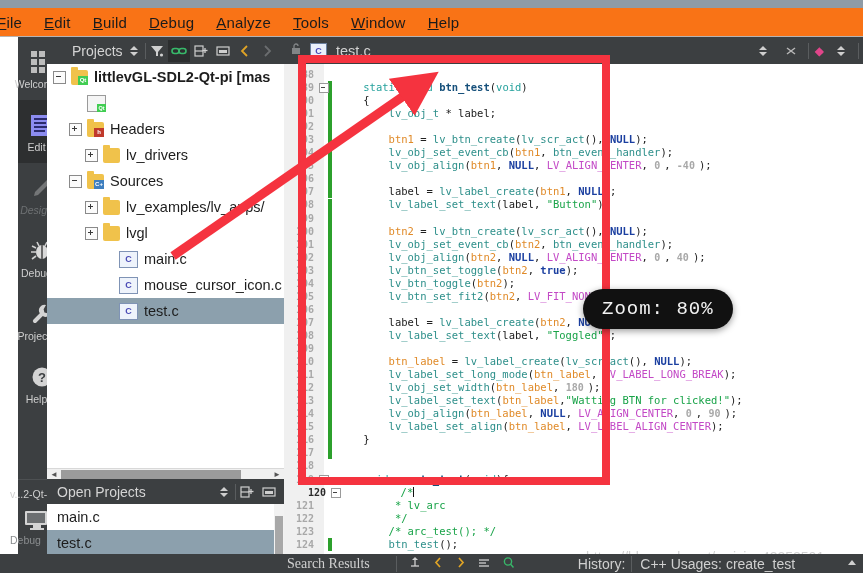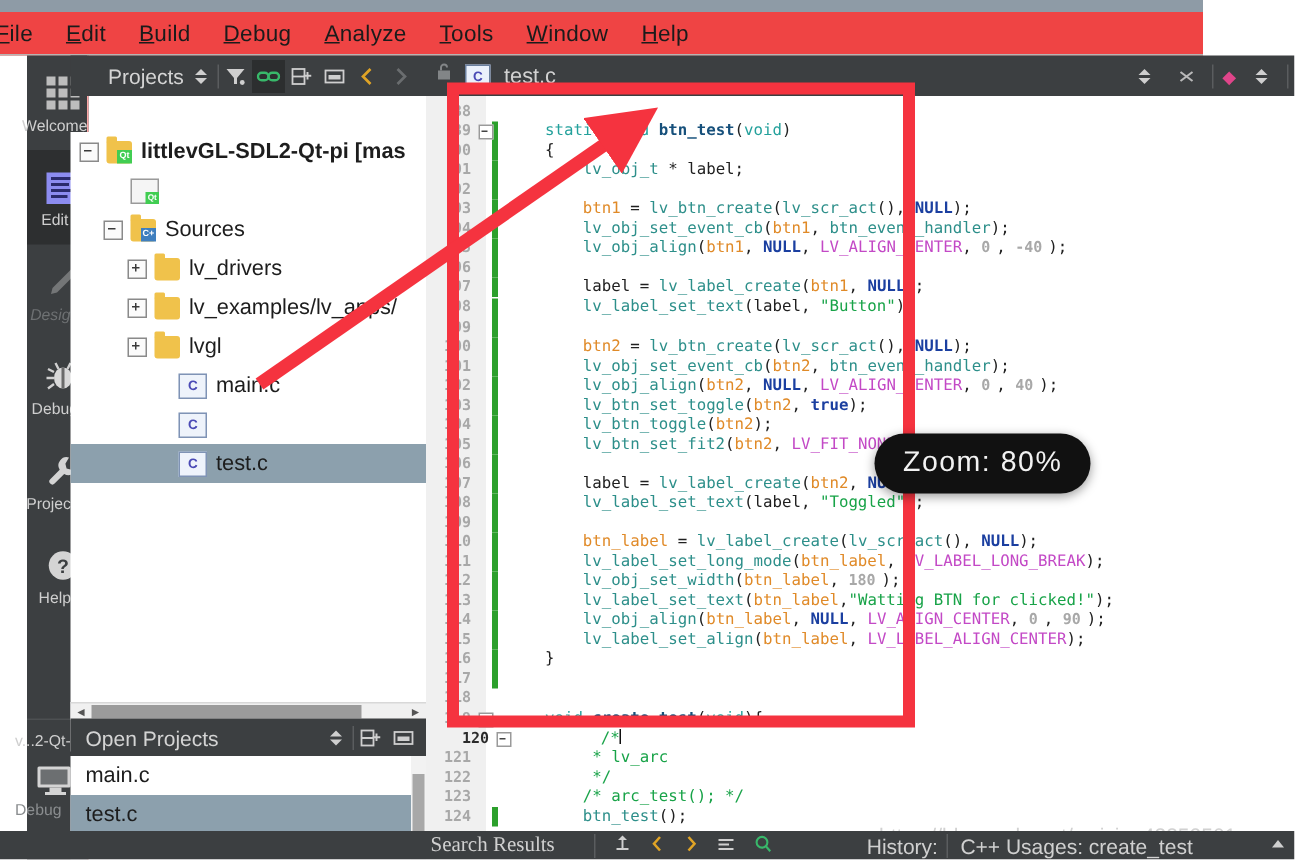--- a/index.html
+++ b/index.html
@@ -12,22 +12,22 @@
   }
   #app {
     position: relative;
     width: 863px; height: 573px;
     overflow: hidden;
   }
 
   
   .menubar {
     position: absolute; top: 0; left: 0;
-    width: 802px; height: 37px;
-    background: #ef4444;
+    width: 863px; height: 37px;
+    background: #f97316;
     border-bottom: 1px solid #b8b4b2;
     box-sizing: border-box;
   }
   .menubar .mb-strip {
     position: absolute; top: 0; left: 0; right: 0; height: 8px;
     background: #8e9ba6;
   }
   .menubar .items {
     position: absolute; top: 8px; left: -14px;
     display: flex; align-items: center; height: 29px;
@@ -106,21 +106,20 @@
     display:flex; align-items:center; justify-content:center;
   }
   .tbtn.on { background: #2c2e2f; }
 
   .tree {
     position: absolute; left: 47px; top: 64px;
     width: 237px; height: 413px;
     background: #ffffff;
     box-sizing: border-box;
     overflow: hidden;
-    margin-top: 24px;
   }
   .trow {
     display: flex; align-items: center;
     height: 26px; padding-left: 6px;
     font-size: 14.5px; color: #1d1d1d;
     white-space: nowrap;
   }
   .trow.sel { background: #8ca0ad; }
   .trow .exp {
     width: 11px; height: 11px; flex: 0 0 11px;
@@ -249,21 +248,21 @@
   .num  { color:#1b3fa0; font-weight:bold; }
   .cmt  { color:#18a348; }
   .pl   { color:#202020; }
   .caret{ display:inline-block;width:1px;height:10px;background:#111;vertical-align:-1px;}
 
   
   .zoompill{
     position:absolute; left:583px; top:289px;
     padding:9px 19px; background:#111111;
     border-radius:22px; color:#f2f2f2;
-    font-family:Liberation Sans, sans-serif;
+    font-family:Liberation Mono, monospace;
     font-size:19px; letter-spacing:1px;
     box-shadow:0 2px 7px rgba(0,0,0,.4);
   }
 
   
   .redrect{
     position:absolute; left:298px; top:55px;
     width:312px; height:430px;
     border:8px solid #f5333f;
     box-sizing:border-box;
@@ -457,38 +456,46 @@
       </div>
       <div class="trow">
         <span class="spacer"></span>
         <span class="spacer"></span>
         <span class="ico file">
           <span class="tag" style="background:#41cd52">Qt</span>
         </span>
       </div>
       <div class="trow">
         <span class="spacer"></span>
+        <span class="exp plus"></span>
+        <span class="ico folder hfolder">
+          <span class="tag">h</span>
+        </span>
+        <span>Headers</span>
+      </div>
+      <div class="trow">
+        <span class="spacer"></span>
+        <span class="spacer"></span>
+        <span class="exp plus"></span>
+        <span class="ico folder"></span>
+        <span>lv_drivers</span>
+      </div>
+      <div class="trow">
+        <span class="spacer"></span>
         <span class="exp"></span>
         <span class="ico folder cfolder">
           <span class="tag">C+</span>
         </span>
         <span>Sources</span>
       </div>
       <div class="trow">
         <span class="spacer"></span>
         <span class="spacer"></span>
         <span class="exp plus"></span>
         <span class="ico folder"></span>
-        <span>lv_drivers</span>
-      </div>
-      <div class="trow">
-        <span class="spacer"></span>
-        <span class="spacer"></span>
-        <span class="exp plus"></span>
-        <span class="ico folder"></span>
         <span>lv_examples/lv_apps/</span>
       </div>
       <div class="trow">
         <span class="spacer"></span>
         <span class="spacer"></span>
         <span class="exp plus"></span>
         <span class="ico folder"></span>
         <span>lvgl</span>
       </div>
       <div class="trow">
@@ -502,20 +509,21 @@
         <span>main.c</span>
       </div>
       <div class="trow">
         <span class="spacer"></span>
         <span class="spacer"></span>
         <span class="spacer"></span>
         <span class="spacer"></span>
         <span class="ico file cfile">
           <span class="cc">C</span>
         </span>
+        <span>mouse_cursor_icon.c</span>
       </div>
       <div class="trow sel">
         <span class="spacer"></span>
         <span class="spacer"></span>
         <span class="spacer"></span>
         <span class="spacer"></span>
         <span class="ico file cfile">
           <span class="cc">C</span>
         </span>
         <span>test.c</span>

